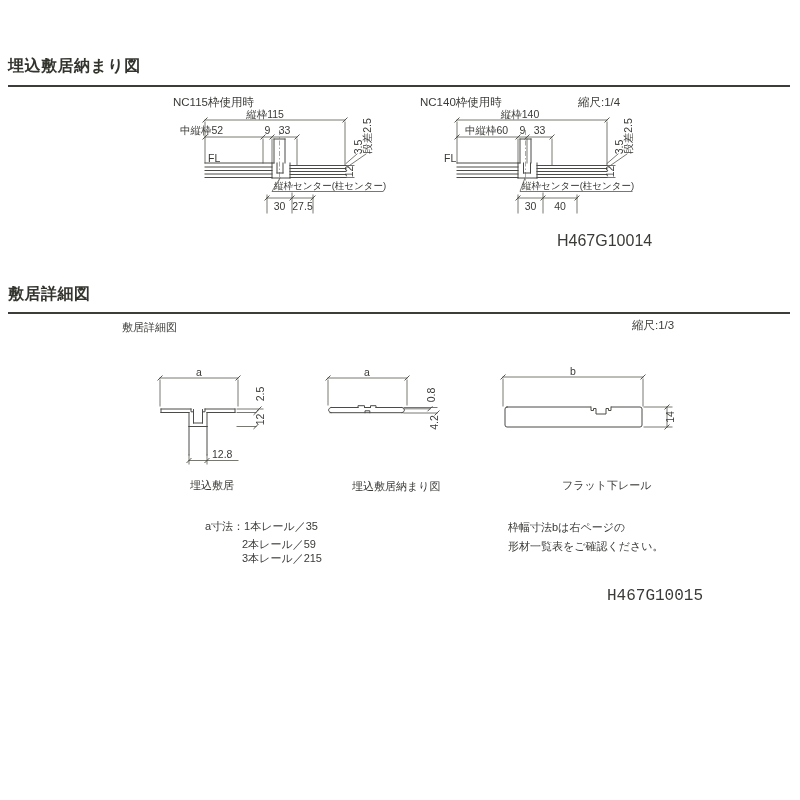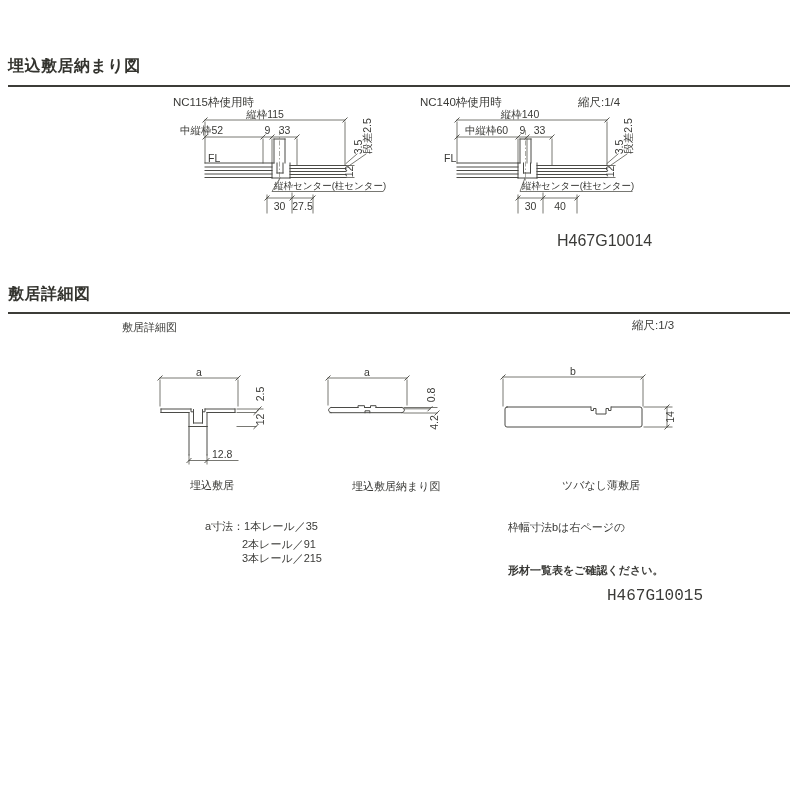--- a/index.html
+++ b/index.html
@@ -158,24 +158,24 @@
     <rect class="ol" x="12" y="42" width="137" height="20" rx="2"></rect>
     <rect class="wh" x="98" y="41" width="20" height="8.5"></rect>
     <path class="ol" d="
       M98,42 V45.5 H100.5 V43.5 H103 V49 H113 V43.5 H115.5 V45.5 H118 V42"></path>
     <text x="80" y="9.5" text-anchor="middle">b</text>
     <text x="177.5" y="55.5" text-anchor="middle" transform="rotate(-90 177.5 52)">14</text>
   </svg>
 
   <div class="t fs11" style="left:190px;top:479px;">埋込敷居</div>
   <div class="t fs11" style="left:352px;top:480px;">埋込敷居納まり図</div>
-  <div class="t fs11" style="left:562px;top:479px;">ツバなし薄敷居</div>
+  <div class="t fs11" style="left:562px;top:479px;">フラット下レール</div>
 
   <div class="t fs11" style="left:205px;top:520px;">a寸法：1本レール／35</div>
-  <div class="t fs11" style="left:242px;top:538px;">2本レール／91</div>
+  <div class="t fs11" style="left:242px;top:538px;">2本レール／59</div>
   <div class="t fs11" style="left:242px;top:552px;">3本レール／215</div>
 
   <div class="t fs11" style="left:508px;top:521px;">枠幅寸法bは右ページの</div>
-  <div class="t fs11" style="left:508px;top:564px;font-weight:bold;">形材一覧表をご確認ください。</div>
+  <div class="t fs11" style="left:508px;top:540px;">形材一覧表をご確認ください。</div>
 
   <div class="t fs12" style="left:607px;top:575px;font-family:Liberation Mono, monospace;">H467G10015</div>
 
 </div>
 
 </body></html>

